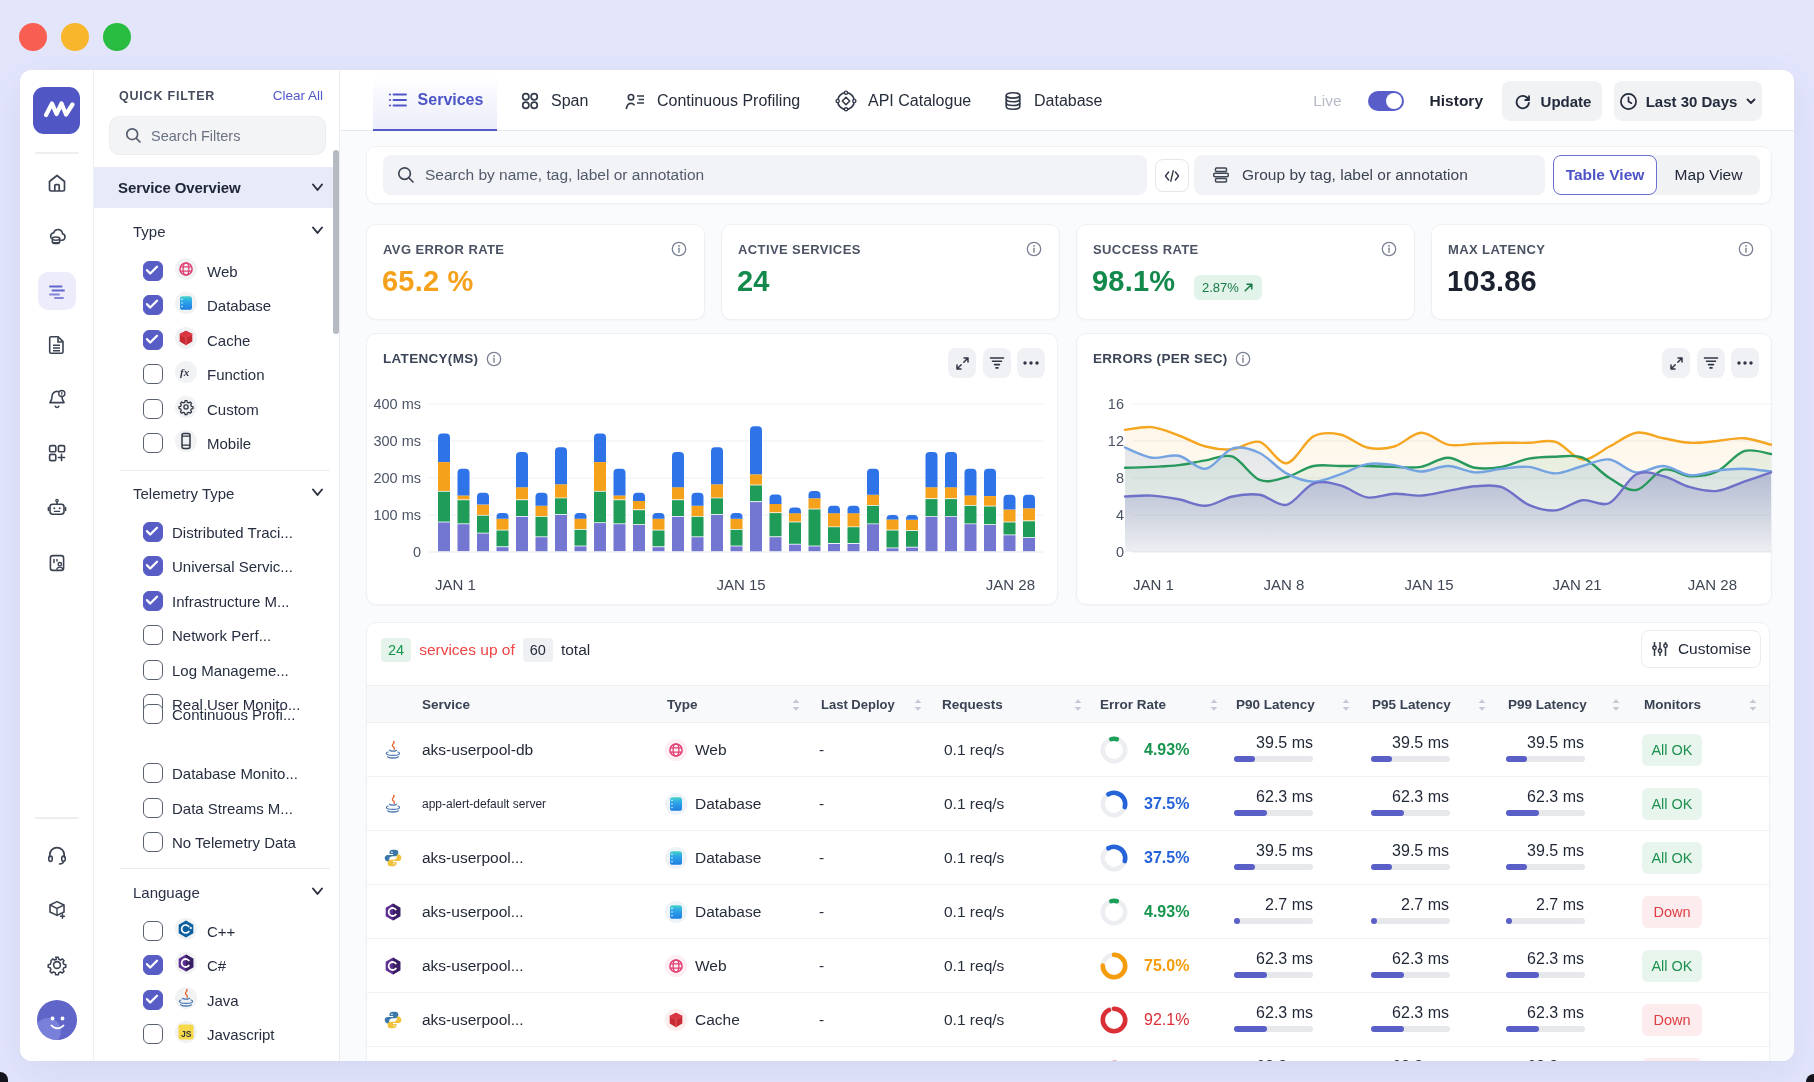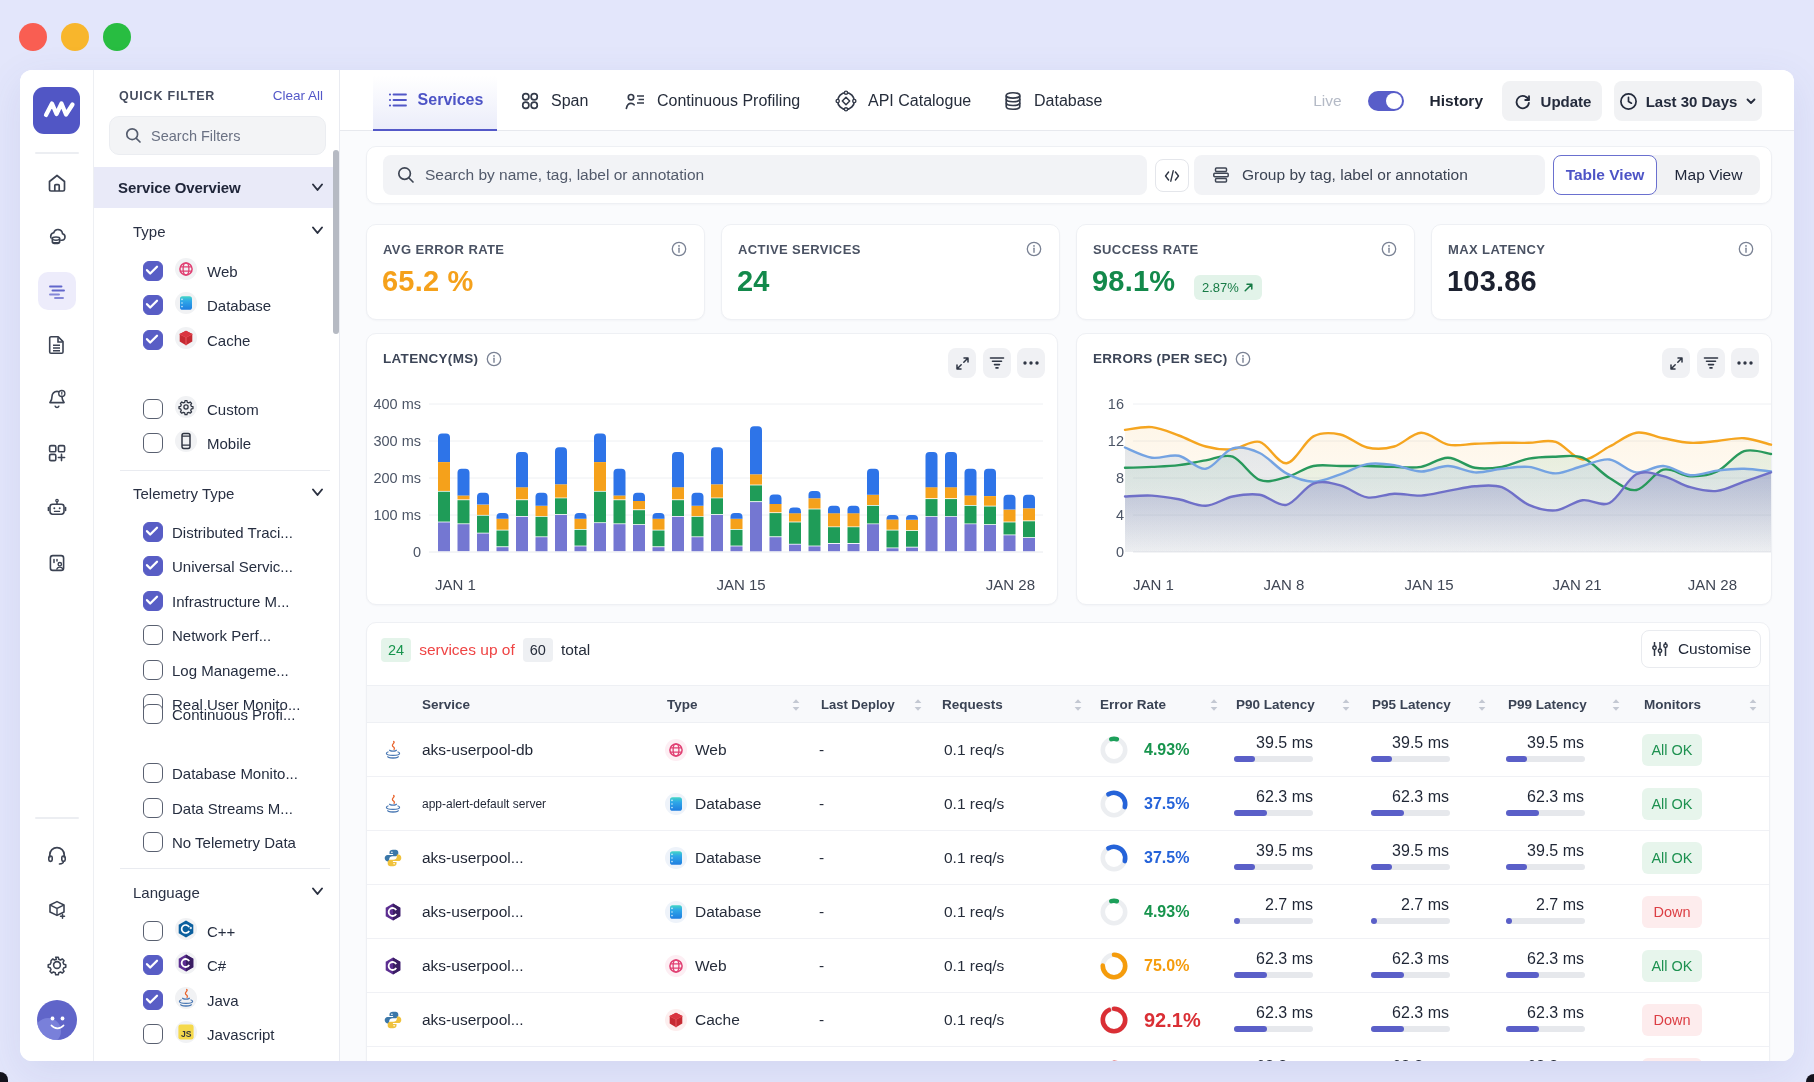--- a/index.html
+++ b/index.html
@@ -215,20 +215,29 @@
           </svg>
         </span>
         <span style="position:absolute;left:81px;top:50%;transform:translateY(-50%)"><span class="icirc" style="width:22px;height:22px">
             <svg width="22" height="22" viewBox="0 0 22 22" style="">
               <path d="M11 3.8l6.3 3.2v7.4L11 18.2l-6.3-3.8V7Z" fill="#c62a32"></path>
               <path d="M4.7 7 11 10.2 17.3 7M11 10.2v8" stroke="#e8545c" stroke-width="1.1" fill="none"></path>
               <path d="M11 3.8l6.3 3.2-6.3 3.2L4.7 7Z" fill="#da3540"></path>
             </svg>
           </span></span>
         <span class="flab" style="left:113px">Cache</span>
+      </div>
+      <div class="frow" style="top:304px">
+        <span class="cb"></span>
+        <span style="position:absolute;left:81px;top:50%;transform:translateY(-50%)"><span class="icirc" style="width:22px;height:22px">
+            <svg width="22" height="22" viewBox="0 0 22 22" style="">
+              <text x="5" y="15" font-family="Liberation Serif,serif" font-style="italic" font-weight="bold" font-size="11" fill="#2f3542">fx</text>
+            </svg>
+          </span></span>
+        <span class="flab" style="left:113px">Function</span>
       </div>
       <div class="frow" style="top:339px">
         <span class="cb"></span>
         <span style="position:absolute;left:81px;top:50%;transform:translateY(-50%)"><span class="icirc" style="width:22px;height:22px">
             <svg width="22" height="22" viewBox="0 0 22 22" style="">
               <path d="M11 8.9a2.1 2.1 0 1 0 0 4.2 2.1 2.1 0 0 0 0-4.2Z" fill="none" stroke="#2f3542" stroke-width="1.3"></path>
               <path d="M10 4.6h2l.3 1.7 1.5.6 1.4-.9 1.4 1.4-.9 1.4.6 1.5 1.7.3v2l-1.7.3-.6 1.5.9 1.4-1.4 1.4-1.4-.9-1.5.6-.3 1.7h-2l-.3-1.7-1.5-.6-1.4.9-1.4-1.4.9-1.4-.6-1.5-1.7-.3v-2l1.7-.3.6-1.5-.9-1.4L6.8 6l1.4.9 1.5-.6Z" fill="none" stroke="#2f3542" stroke-width="1.25" stroke-linejoin="round"></path>
             </svg>
           </span></span>
         <span class="flab" style="left:113px">Custom</span>
@@ -997,21 +1006,21 @@
                 <path d="M11 3.8l6.3 3.2-6.3 3.2L4.7 7Z" fill="#da3540"></path>
               </svg>
             </span>
             <span style="position:absolute;left:328px;top:50%;transform:translateY(-50%);font-size:15.5px;color:#262d3b">Cache</span>
             <span style="position:absolute;left:452px;top:50%;transform:translateY(-50%);font-size:15.5px;color:#262d3b">-</span>
             <span style="position:absolute;left:577px;top:50%;transform:translateY(-50%);font-size:15.5px;color:#262d3b">0.1 req/s</span>
             <svg width="30" height="30" viewBox="0 0 30 30" style="position:absolute;left:732px;top:12px">
               <circle cx="15" cy="15" r="11.2" fill="none" stroke="#eceef1" stroke-width="4.6"></circle>
               <circle cx="15" cy="15" r="11.2" fill="none" stroke="#da2f35" stroke-width="4.6" stroke-linecap="round" stroke-dasharray="64.7 5.6" transform="rotate(-90 15 15)"></circle>
             </svg>
-            <span style="position:absolute;left:777px;top:50%;transform:translateY(-50%);font-size:20px;font-weight:bold;color:#da2f35">92.1%</span>
+            <span style="position:absolute;left:777px;top:50%;transform:translateY(-50%);font-size:16px;font-weight:normal;color:#da2f35">92.1%</span>
             <span style="position:absolute;left:836px;top:11px;width:110px;text-align:right;font-size:16px;color:#1f2635">62.3 ms</span>
             <span style="position:absolute;left:867px;top:33px;width:79px;height:6px;border-radius:3px;background:#e6e8ec"></span>
             <span style="position:absolute;left:867px;top:33px;width:33px;height:6px;border-radius:3px;background:#5a5fc8"></span>
             <span style="position:absolute;left:972px;top:11px;width:110px;text-align:right;font-size:16px;color:#1f2635">62.3 ms</span>
             <span style="position:absolute;left:1004px;top:33px;width:79px;height:6px;border-radius:3px;background:#e6e8ec"></span>
             <span style="position:absolute;left:1004px;top:33px;width:33px;height:6px;border-radius:3px;background:#5a5fc8"></span>
             <span style="position:absolute;left:1107px;top:11px;width:110px;text-align:right;font-size:16px;color:#1f2635">62.3 ms</span>
             <span style="position:absolute;left:1139px;top:33px;width:79px;height:6px;border-radius:3px;background:#e6e8ec"></span>
             <span style="position:absolute;left:1139px;top:33px;width:33px;height:6px;border-radius:3px;background:#5a5fc8"></span>
             <span style="position:absolute;left:1275px;top:11px;width:60px;height:32px;background:#fdeced;border-radius:6px;display:flex;align-items:center;justify-content:center;font-size:14.5px;color:#dc3e44">Down</span>

